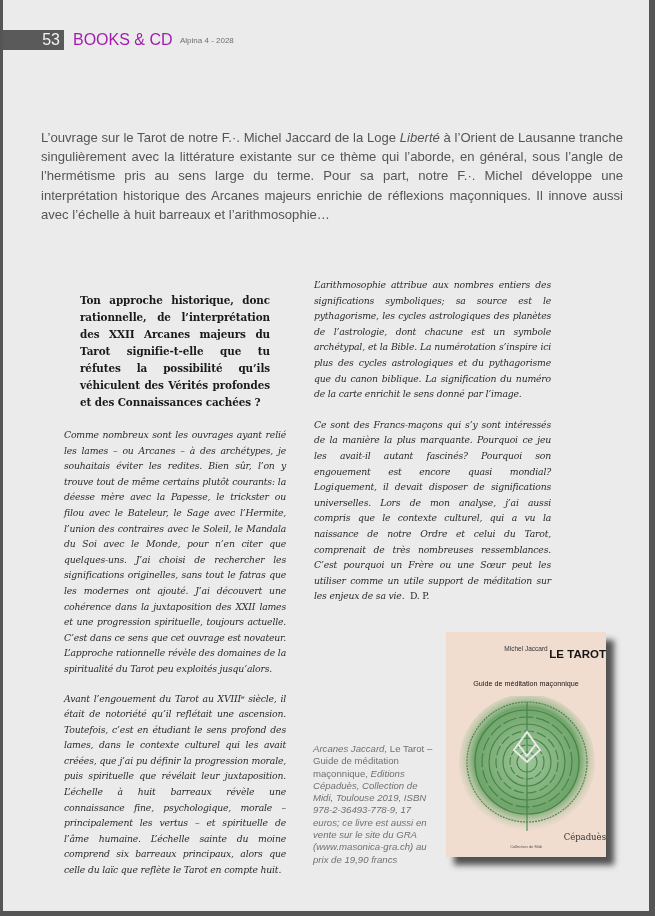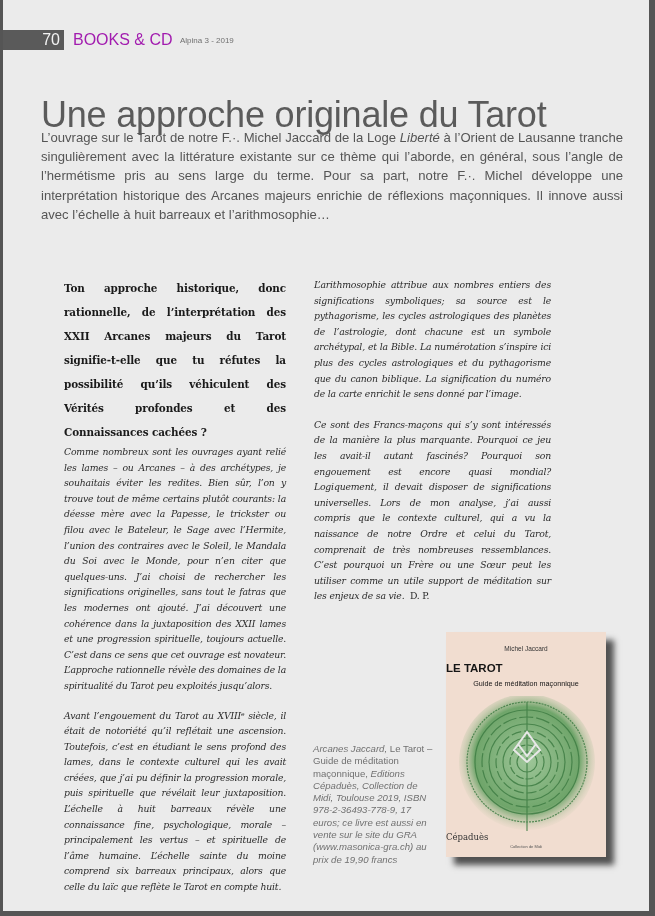--- a/index.html
+++ b/index.html
@@ -7,46 +7,45 @@
   .page { position:absolute; left:3px; top:0; width:646px; height:911px; background:#ebebeb; overflow:hidden; }
   .header-bar { position:absolute; left:0; top:30px; width:61px; height:20px; background:#5a5a5a; }
   .page-num { position:absolute; right:4px; top:0; line-height:20px; color:#f2f2f2; font-family:"Liberation Sans", sans-serif; font-size:16px; }
   .section { position:absolute; left:70px; top:30px; line-height:20px; color:#a21caf; font-family:"Liberation Sans", sans-serif; font-size:16px; }
   .issue { position:absolute; left:177px; top:30px; line-height:22px; color:#707070; font-family:"Liberation Sans", sans-serif; font-size:8px; }
   .title { position:absolute; left:38px; top:70px; color:#5b5b5b; font-family:"Liberation Sans", sans-serif; font-size:36px; font-weight:normal; white-space:nowrap; letter-spacing:-0.2px; }
   .intro { position:absolute; left:38px; top:128px; width:582px; color:#555; font-family:"Liberation Sans", sans-serif; font-size:13.1px; line-height:19.2px; text-align:justify; }
   .col { position:absolute; font-family:"DejaVu Serif", serif; color:#1a1a1a; }
   .col1 { left:61px; top:276px; width:222px; }
   .col2 { left:311px; top:277px; width:237px; }
-  .q { font-weight:bold; font-size:10.4px; line-height:24px; text-align:justify; margin:0; letter-spacing:-0.1px; }
+  .q { font-weight:bold; font-size:10.4px; line-height:17px; text-align:justify; margin:16px; letter-spacing:-0.1px; }
   .a { font-style:italic; font-size:9.3px; line-height:15.6px; text-align:justify; margin:0 0 14px 0; color:#2a2a2a; letter-spacing:-0.2px; }
   .a.small-gap { margin-bottom:15px; }
   .signature { font-style:normal; }
   .caption { position:absolute; left:310px; top:743px; width:124px; font-family:"Liberation Sans", sans-serif; font-size:9.6px; line-height:12.3px; color:#707070; font-style:italic; }
   .caption .nonit { font-style:normal; }
   .cover { position:absolute; left:443px; top:632px; width:160px; height:225px; background:#f1ddd0; box-shadow:8px 8px 6px rgba(30,30,30,0.75); overflow:hidden; }
   .cover-author { position:absolute; left:0; right:0; top:13px; text-align:center; font-family:"Liberation Sans", sans-serif; font-size:6.5px; color:#333; }
-  .cover-title { position:absolute; left:0; right:0; top:30px; text-align:left; font-family:"Liberation Sans", sans-serif; font-weight:bold; font-size:11.5px; color:#151515; }
+  .cover-title { position:absolute; left:0; right:0; top:16px; text-align:right; font-family:"Liberation Sans", sans-serif; font-weight:bold; font-size:11.5px; color:#151515; }
   .cover-sub { position:absolute; left:0; right:0; top:47px; text-align:center; font-family:"Liberation Sans", sans-serif; font-weight:normal; font-size:7.2px; color:#151515; }
   .cover-art { position:absolute; left:8px; top:64px; width:146px; height:140px; }
-  .cover-publisher { position:absolute; left:0; right:8px; top:200px; text-align:left; font-family:"DejaVu Serif", serif; font-size:8.5px; color:#333; }
+  .cover-publisher { position:absolute; left:0; right:0; top:200px; text-align:right; font-family:"DejaVu Serif", serif; font-size:8.5px; color:#333; }
   .cover-collection { position:absolute; left:0; right:0; top:212px; text-align:center; font-family:"Liberation Sans", sans-serif; font-size:4px; color:#555; }
 </style>
 </head>
 <body>
 
 <div class="page">
 
   <div class="header-bar">
-    <span class="page-num">70</span>
+    <span class="page-num">53</span>
   </div>
   <div class="section">BOOKS &amp; CD</div>
-  <div class="issue">Alpina 3 - 2019</div>
+  <div class="issue">Alpina 4 - 2028</div>
 
-  <h1 class="title">Une approche originale du Tarot</h1>
 
   <p class="intro" style="margin:0;"><span>L’ouvrage sur le Tarot de notre F.·. Michel Jaccard de la Loge </span><em>Liberté</em><span> à l’Orient de Lausanne tranche singulièrement avec la littérature existante sur ce thème qui l’aborde, en général, sous l’angle de l’hermétisme pris au sens large du terme. Pour sa part, notre F.·. Michel développe une interprétation historique des Arcanes majeurs enrichie de réflexions maçonniques. Il innove aussi avec l’échelle à huit barreaux et l’arithmosophie…</span></p>
 
   <div class="col col1">
     <p class="q">Ton approche historique, donc rationnelle, de l’interprétation des XXII Arcanes majeurs du Tarot signifie-t-elle que tu réfutes la possibilité qu’ils véhiculent des Vérités profondes et des Connaissances cachées ?</p>
     <p class="a">Comme nombreux sont les ouvrages ayant relié les lames – ou Arcanes – à des archétypes, je souhaitais éviter les redites. Bien sûr, l’on y trouve tout de même certains plutôt courants: la déesse mère avec la Papesse, le trickster ou filou avec le Bateleur, le Sage avec l’Hermite, l’union des contraires avec le Soleil, le Mandala du Soi avec le Monde, pour n’en citer que quelques-uns. J’ai choisi de rechercher les significations originelles, sans tout le fatras que les modernes ont ajouté. J’ai découvert une cohérence dans la juxtaposition des XXII lames et une progression spirituelle, toujours actuelle. C’est dans ce sens que cet ouvrage est novateur. L’approche rationnelle révèle des domaines de la spiritualité du Tarot peu exploités jusqu’alors.</p>
     <p class="a">Avant l’engouement du Tarot au XVIIIᵉ siècle, il était de notoriété qu’il reflétait une ascension. Toutefois, c’est en étudiant le sens profond des lames, dans le contexte culturel qui les avait créées, que j’ai pu définir la progression morale, puis spirituelle que révélait leur juxtaposition. L’échelle à huit barreaux révèle une connaissance fine, psychologique, morale – principalement les vertus – et spirituelle de l’âme humaine. L’échelle sainte du moine comprend six barreaux principaux, alors que celle du laïc que reflète le Tarot en compte huit.</p>
 
   </div>
 

